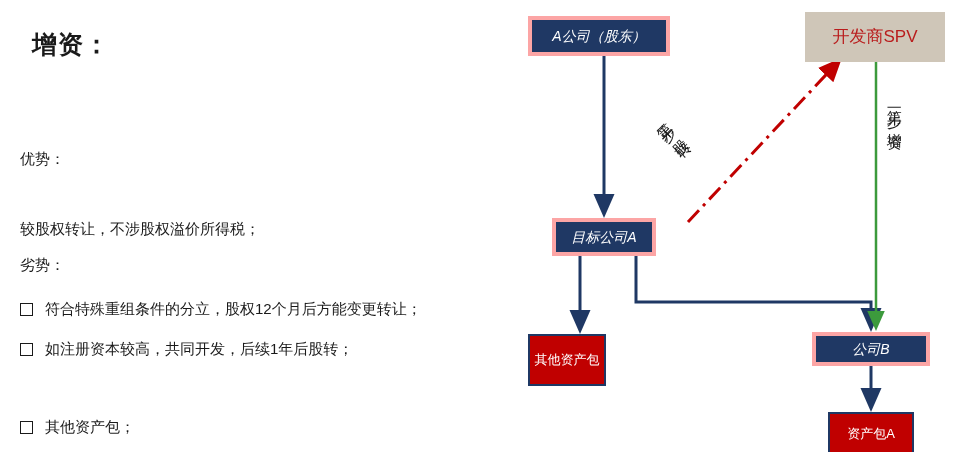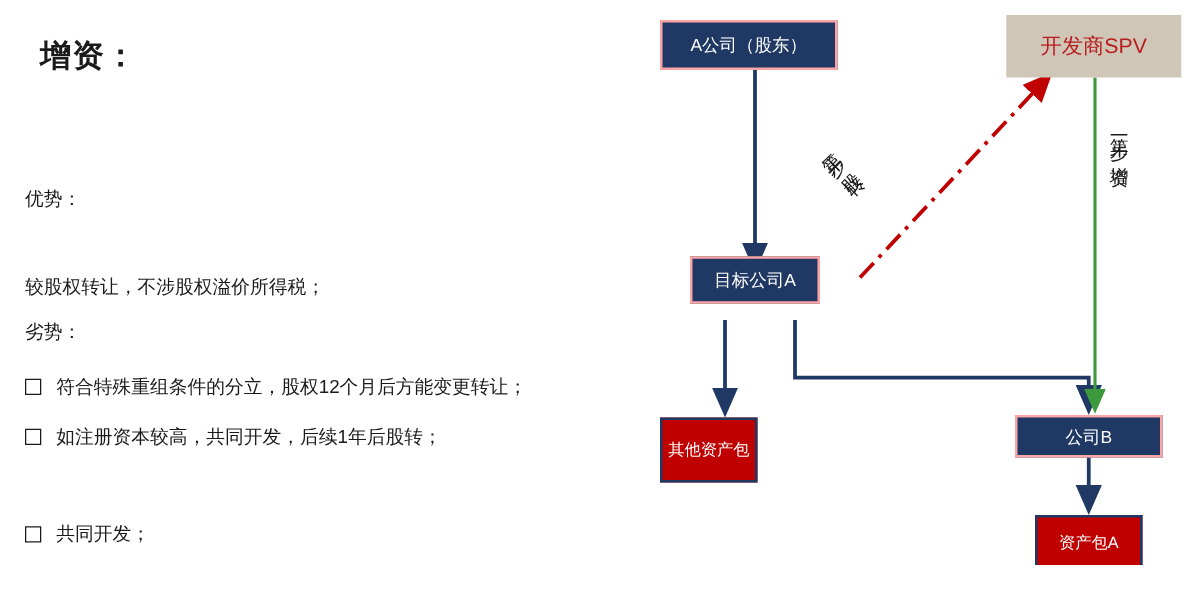--- a/index.html
+++ b/index.html
@@ -61,37 +61,38 @@
     display: flex;
     align-items: center;
     justify-content: center;
     text-align: center;
     line-height: 1.18;
     font-size: 14px;
   }
   .box-navy {
     background: #1F3864;
     color: #ffffff;
-    border: 2px solid #fca5a5;
+    border: 4px solid #fca5a5;
+    font-style: italic;
   }
   .box-tan {
     background: #CFC6B8;
     color: #b91c1c;
     font-size: 17px;
   }
   .box-red {
     background: #C00000;
     color: #ffffff;
     border: 2px solid #1F3864;
     font-size: 13px;
   }
 
   #box-a        { left: 528px; top: 16px;  width: 142px; height: 40px; }
   #box-spv      { left: 805px; top: 12px;  width: 140px; height: 50px; }
-  #box-target   { left: 552px; top: 205px; width: 104px; height: 38px; text-align: center; }
+  #box-target   { left: 552px; top: 218px; width: 104px; height: 38px; text-align: center; }
   #box-other    { left: 528px; top: 334px; width: 78px;  height: 52px; }
   #box-b        { left: 812px; top: 332px; width: 118px; height: 34px; }
   #box-assets   { left: 828px; top: 412px; width: 86px;  height: 44px; }
 
   
   .vlabel {
     position: absolute;
     font-size: 15px;
     color: #1a1a1a;
     writing-mode: vertical-rl;
@@ -142,21 +143,21 @@
   <div class="bullet-row" style="top:300px;">
     <span class="bullet-box"></span>
     <span>符合特殊重组条件的分立，股权12个月后方能变更转让；</span>
   </div>
   <div class="bullet-row" style="top:340px;">
     <span class="bullet-box"></span>
     <span>如注册资本较高，共同开发，后续1年后股转；</span>
   </div>
   <div class="bullet-row" style="top:418px;">
     <span class="bullet-box"></span>
-    <span>共同开发；</span>
+    <span>其他资产包；</span>
   </div>
 
   <svg id="wires" viewBox="0 0 962 476">
     <defs>
       <marker id="arrow-navy" markerWidth="10" markerHeight="10" refX="6" refY="3.5" orient="auto">
         <polygon points="0 0, 8 3.5, 0 7" fill="#1F3864"></polygon>
       </marker>
       <marker id="arrow-green" markerWidth="10" markerHeight="10" refX="6" refY="3.5" orient="auto">
         <polygon points="0 0, 8 3.5, 0 7" fill="#3C9A3C"></polygon>
       </marker>

